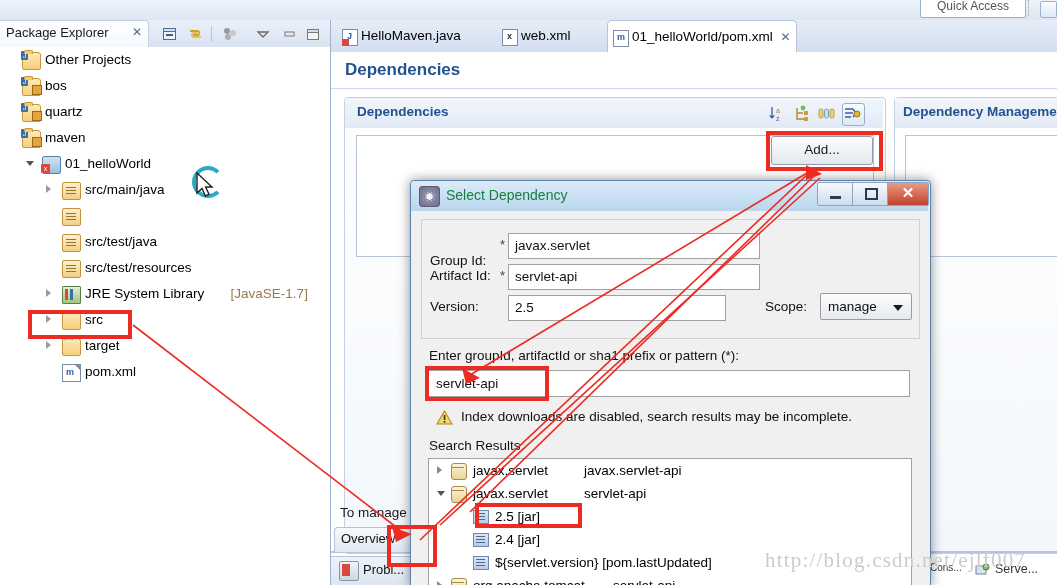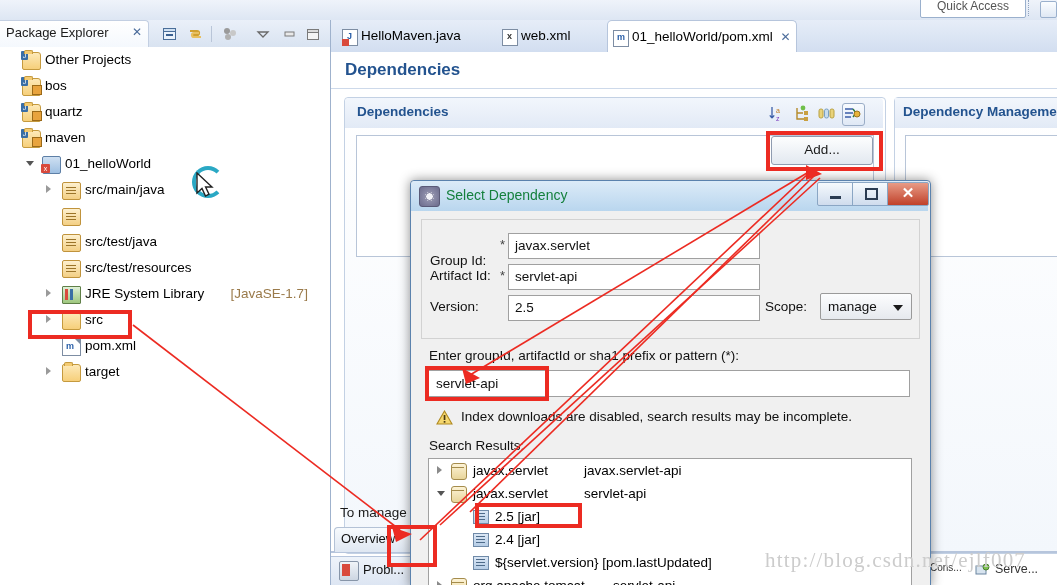--- a/index.html
+++ b/index.html
@@ -292,27 +292,27 @@
       <span style="left:62px" class="ico libIcon"></span>
       <span class="lbl" style="left:85px">JRE System Library</span>
       <span class="lbl dim" style="left:230.6px">[JavaSE-1.7]</span>
     </div>
     <div class="node">
       <span class="arw closed" style="left:46px"></span>
       <span style="left:62px" class="ico folder"></span>
       <span class="lbl" style="left:85px">src</span>
     </div>
     <div class="node">
-      <span style="left:62px" class="ico xmlIcon"></span>
-      <span class="lbl" style="left:85px">pom.xml</span>
-    </div>
-    <div class="node">
       <span class="arw closed" style="left:46px"></span>
       <span style="left:62px" class="ico folder"></span>
       <span class="lbl" style="left:85px">target</span>
+    </div>
+    <div class="node">
+      <span style="left:62px" class="ico xmlIcon"></span>
+      <span class="lbl" style="left:85px">pom.xml</span>
     </div>
   </div>
 
 <div class="abs" id="editor"></div>
 <div class="abs" id="ed-tabbar"></div>
 
 <div class="abs edtab" style="left:337px;">
   <span class="ti tjava"></span>
   <span>HelloMaven.java</span>
 </div>
@@ -407,21 +407,21 @@
 
 <div class="abs flabel" style="left:430px;top:253px;">Group Id:</div>
 <div class="abs req" style="left:500px;top:237px;">*</div>
 <div class="abs ftxt" style="left:508px;top:233px;width:252px;">javax.servlet</div>
 
 <div class="abs flabel" style="left:430px;top:268px;">Artifact Id:</div>
 <div class="abs req" style="left:500px;top:268px;">*</div>
 <div class="abs ftxt" style="left:508px;top:264px;width:252px;">servlet-api</div>
 
 <div class="abs flabel" style="left:430px;top:299px;">Version:</div>
-<div class="abs ftxt" style="left:508px;top:295px;width:252px;">2.5</div>
+<div class="abs ftxt" style="left:508px;top:295px;width:218px;">2.5</div>
 
 <div class="abs flabel" style="left:765px;top:299px;">Scope:</div>
 <div class="abs" id="scope-sel">manage</div>
 <div class="abs" id="scope-arw"></div>
 
 <div class="abs" id="enter-lbl">Enter groupId, artifactId or sha1 prefix or pattern (*):</div>
 <div class="abs" id="search-input">servlet-api</div>
 
 <div class="abs" id="warn-ico">
   <svg width="17" height="15" viewBox="0 0 17 15">

